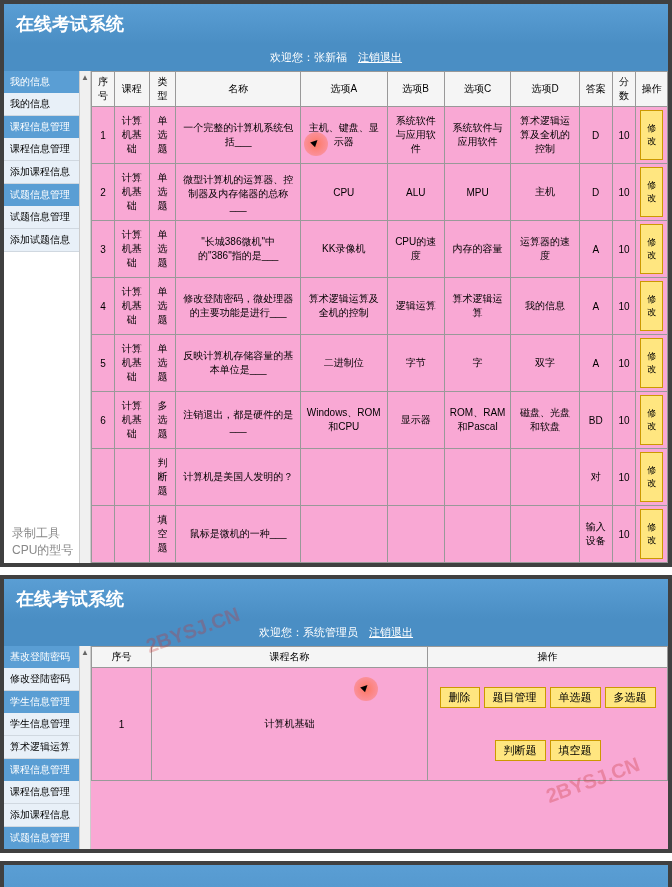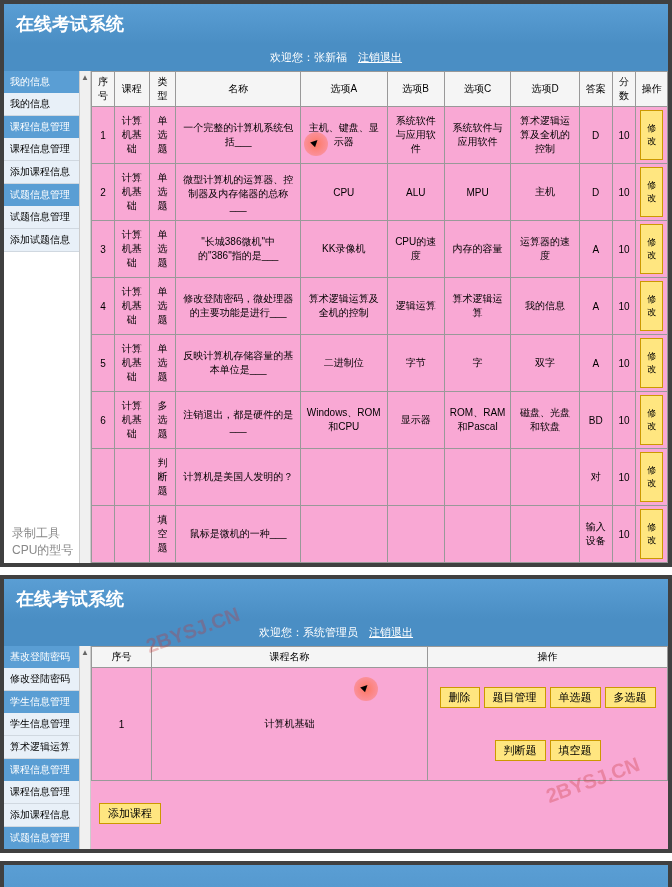--- a/index.html
+++ b/index.html
@@ -208,21 +208,20 @@
      <th>课程名称</th>
      <th style="width:240px">操作</th>
     </tr>
     <tr>
      <td>1</td>
      <td>计算机基础</td>
      <td id="f2-ops"><span class="btn-y2">删除</span><span class="btn-y2">题目管理</span><span class="btn-y2">单选题</span><span class="btn-y2">多选题</span><span class="btn-y2">判断题</span><span class="btn-y2">填空题</span></td>
     </tr>
    </tbody>
         </table>
-   <div style="padding:6px"><span class="btn-y2">添加课程</span></div>
   </div>
  </div>
  <div class="wm" style="top:40px;left:140px">2BYSJ.CN</div>
  <div class="wm" style="top:190px;left:540px">2BYSJ.CN</div>
  <div class="cursor" style="top:98px;left:350px"></div>
 </div>
 
 <div class="frame f3">
  <div class="hdr">在线考试系统</div>
  <div class="hdr2">

